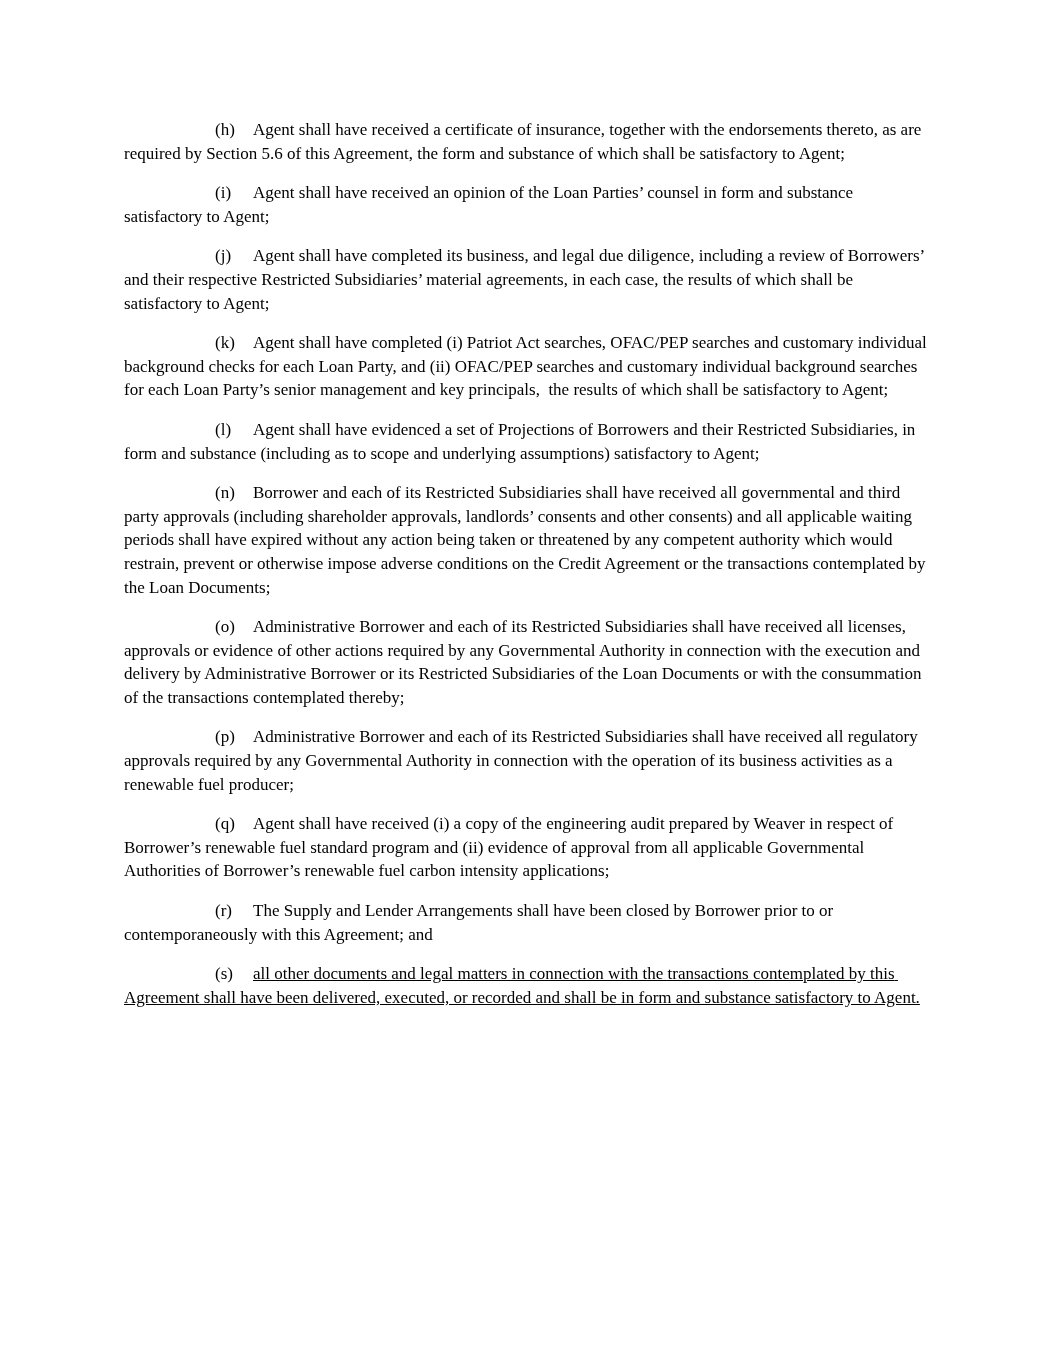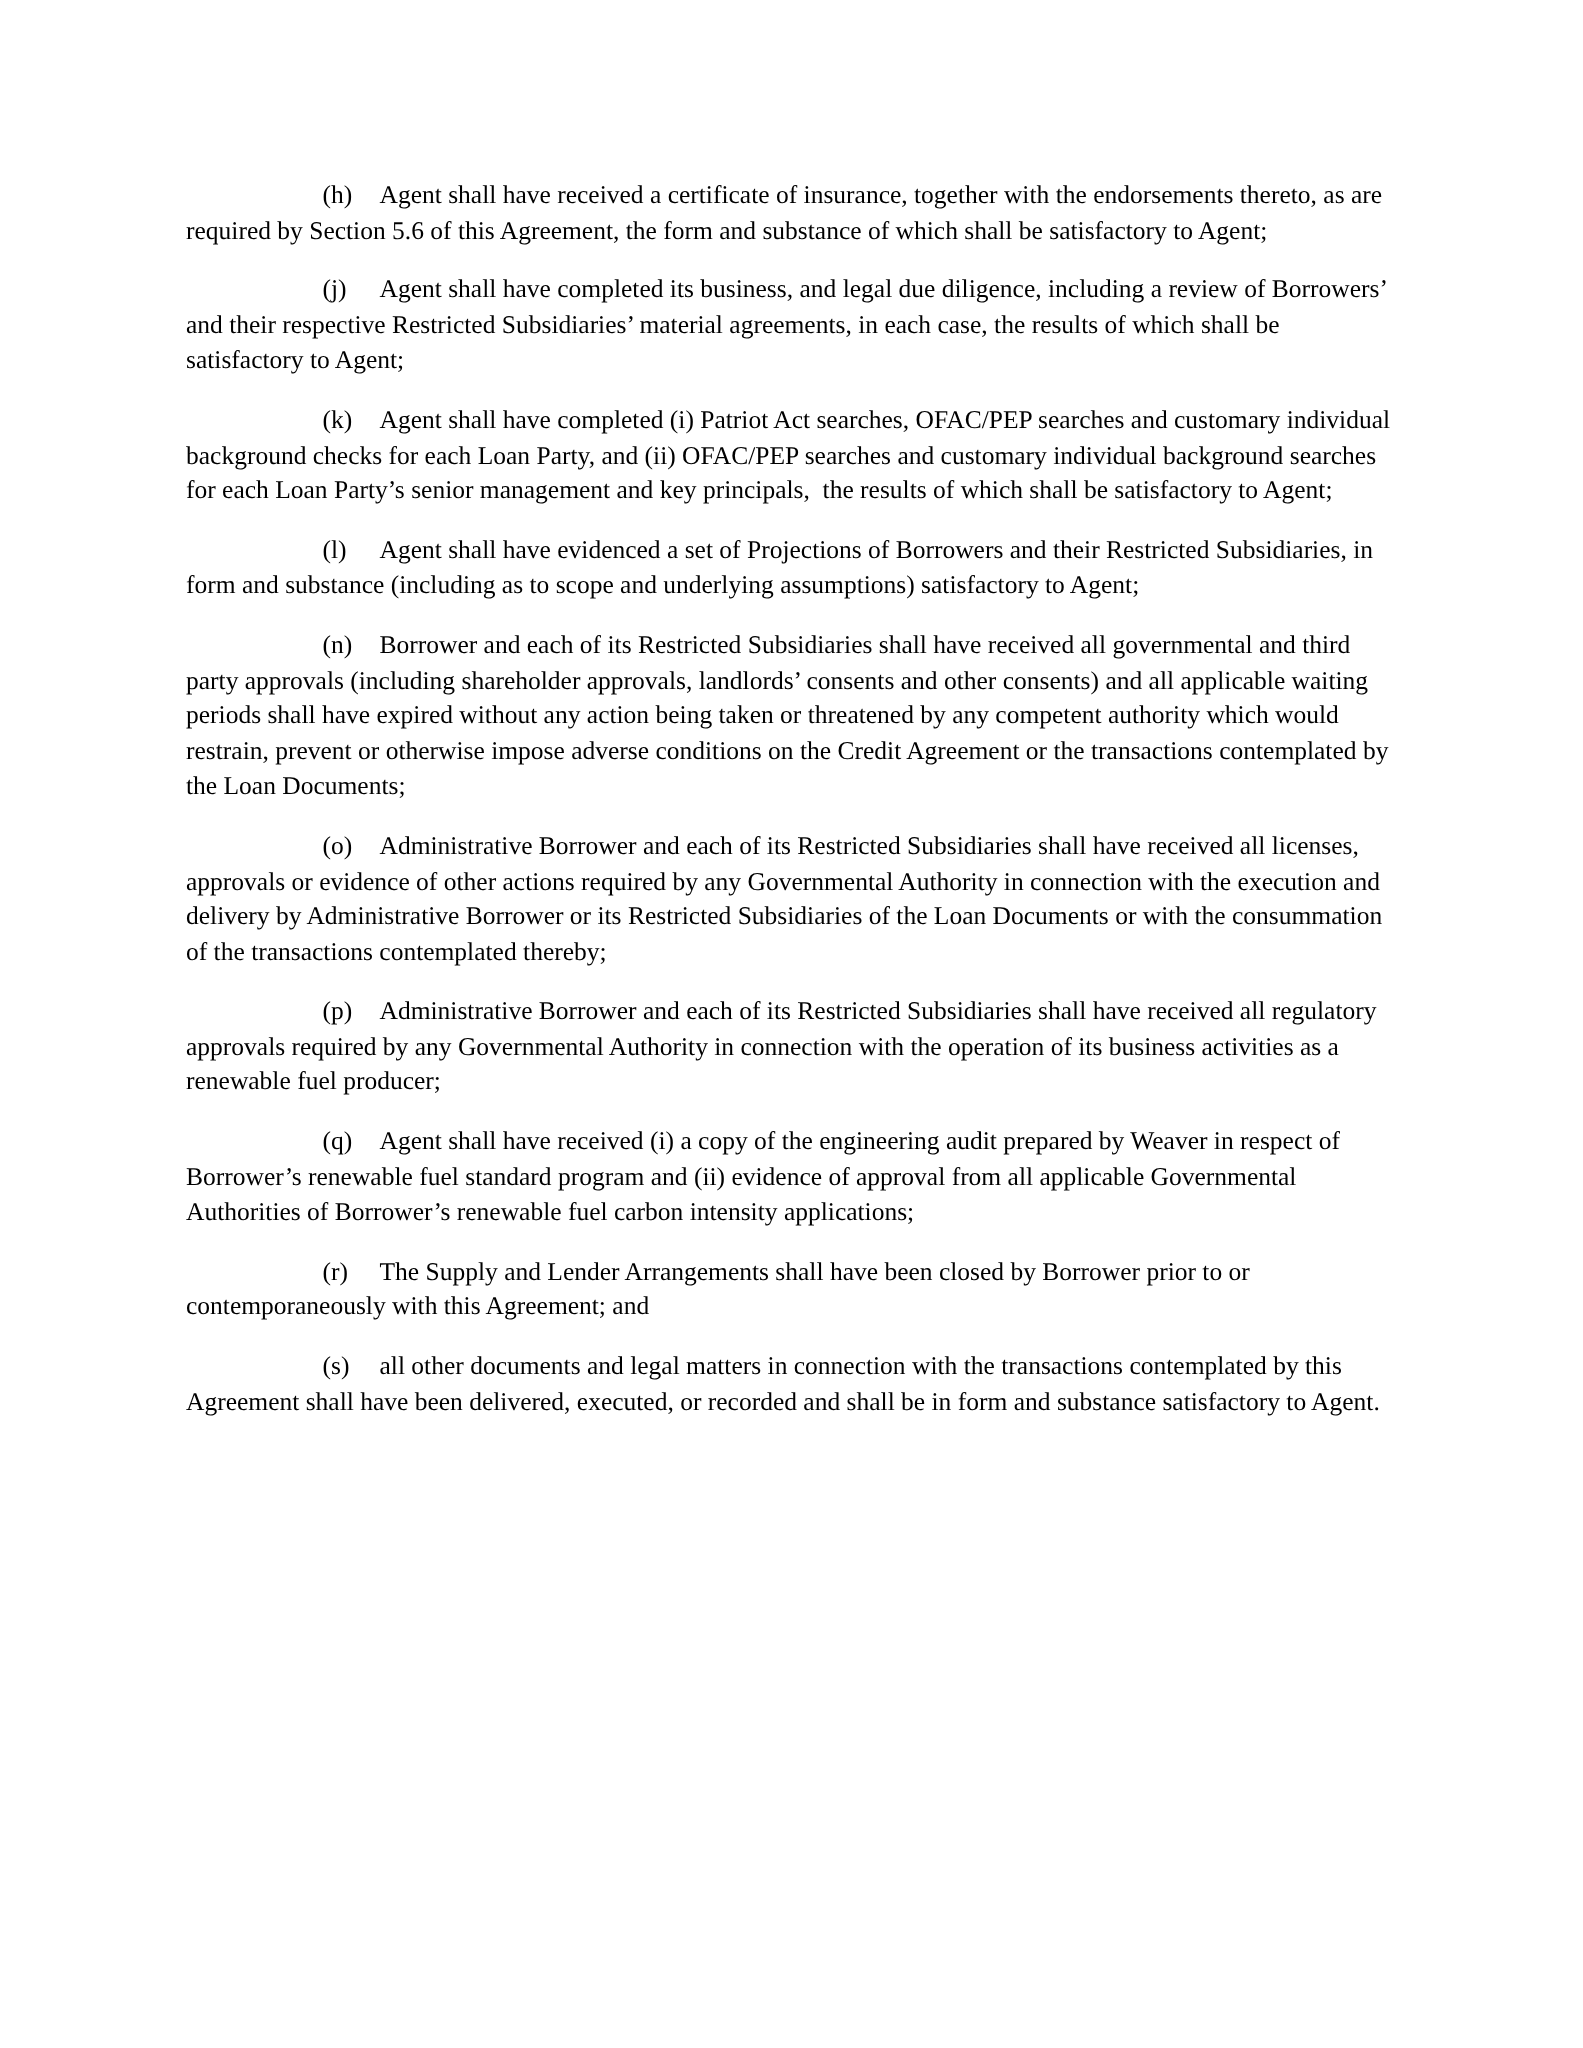--- a/index.html
+++ b/index.html
@@ -23,38 +23,40 @@
   }
   p.para {
     margin: 0 0 16px 0;
     font-size: 17px;
     line-height: 23.6px;
     text-indent: 91px;
     text-align: left;
   }
   p.para:last-child {
     margin-bottom: 16px;
+    text-decoration: underline;
   }
   .plabel {
     display: inline-block;
     text-indent: 0;
     min-width: 38px;
     white-space: pre;
   }
   .ptext {
     white-space: pre-wrap;
   }
 </style>
 </head>
 <body>
 
 <div class="page">
 
   <p class="para"><span class="plabel">(h)</span><span class="ptext">Agent shall have received a certificate of insurance, together with the endorsements thereto, as are required by Section 5.6 of this Agreement, the form and substance of which shall be satisfactory to Agent;</span></p>
 
+  <p class="para"><span class="plabel">(i)</span><span class="ptext">Agent shall have received an opinion of the Loan Parties’ counsel in form and substance satisfactory to Agent;</span></p>
 
   <p class="para"><span class="plabel">(j)</span><span class="ptext">Agent shall have completed its business, and legal due diligence, including a review of Borrowers’ and their respective Restricted Subsidiaries’ material agreements, in each case, the results of which shall be satisfactory to Agent;</span></p>
 
   <p class="para"><span class="plabel">(k)</span><span class="ptext">Agent shall have completed (i) Patriot Act searches, OFAC/PEP searches and customary individual background checks for each Loan Party, and (ii) OFAC/PEP searches and customary individual background searches for each Loan Party’s senior management and key principals,  the results of which shall be satisfactory to Agent;</span></p>
 
   <p class="para"><span class="plabel">(l)</span><span class="ptext">Agent shall have evidenced a set of Projections of Borrowers and their Restricted Subsidiaries, in form and substance (including as to scope and underlying assumptions) satisfactory to Agent;</span></p>
 
 
   <p class="para"><span class="plabel">(n)</span><span class="ptext">Borrower and each of its Restricted Subsidiaries shall have received all governmental and third party approvals (including shareholder approvals, landlords’ consents and other consents) and all applicable waiting periods shall have expired without any action being taken or threatened by any competent authority which would restrain, prevent or otherwise impose adverse conditions on the Credit Agreement or the transactions contemplated by the Loan Documents;</span></p>
 

